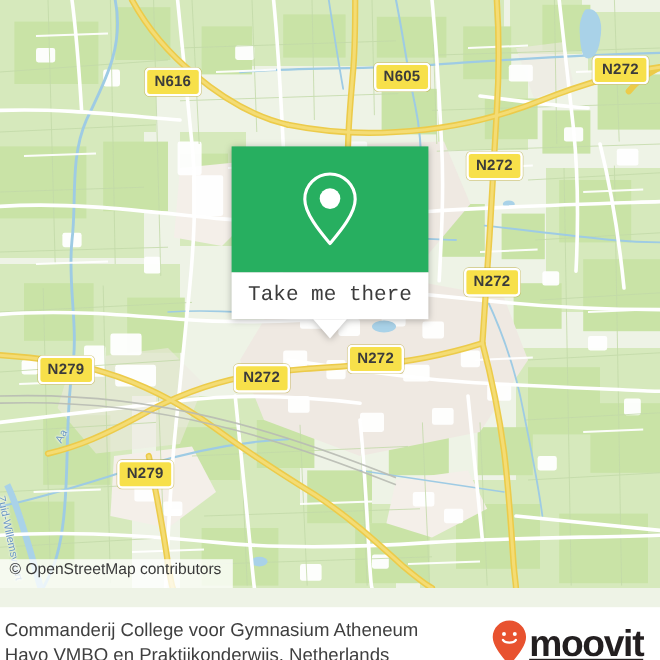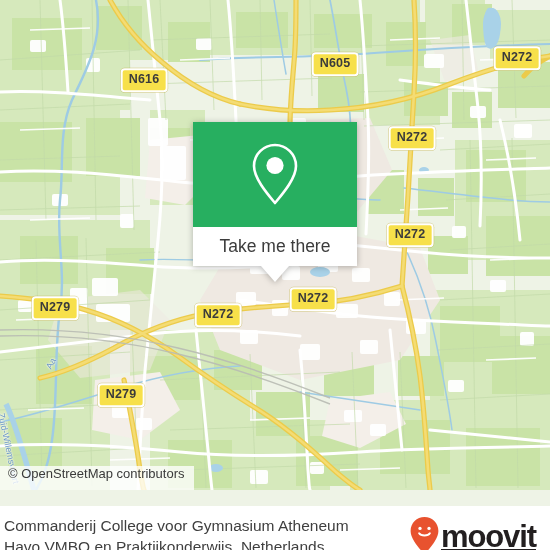--- a/index.html
+++ b/index.html
@@ -81,21 +81,21 @@
   #callout-bottom {
     height: 39px;
     background: #ffffff;
     display: flex;
     align-items: center;
     justify-content: center;
     position: relative;
   }
   #callout-label {
     color: #3c3c3c;
-    font-family: Liberation Sans, sans-serif;
+    font-family: Liberation Mono, monospace;
     font-size: 17.5px;
     line-height: 1;
     white-space: nowrap;
   }
   #callout-tail {
     position: absolute;
     left: 50%;
     top: 100%;
     transform: translateX(-50%);
     width: 0;
@@ -394,21 +394,21 @@
 
         <g fill="none" stroke="#b9bcb4" stroke-width="1.4" opacity="0.9">
           <path d="M0,330 C60,328 120,334 178,348 C230,360 280,378 330,398"></path>
           <path d="M0,336 C60,334 120,340 178,354 C230,366 280,384 330,404"></path>
         </g>
 
       </g>
     </svg>
 
     <div>
-      <div class="shield" style="left:144px; top:80px;">N616</div>
+      <div class="shield" style="left:144px; top:68px;">N616</div>
       <div class="shield" style="left:296px; top:64px;margin-left:39px;">N605</div>
       <div class="shield" style="left:517px; top:58px;">N272</div>
       <div class="shield" style="left:412px; top:138px;">N272</div>
       <div class="shield" style="left:410px; top:235px;">N272</div>
       <div class="shield" style="left:313px; top:299px;">N272</div>
       <div class="shield" style="left:218px; top:315px;">N272</div>
       <div class="shield" style="left:55px;  top:308px;">N279</div>
       <div class="shield" style="left:121px; top:395px;">N279</div>
     </div>
 

